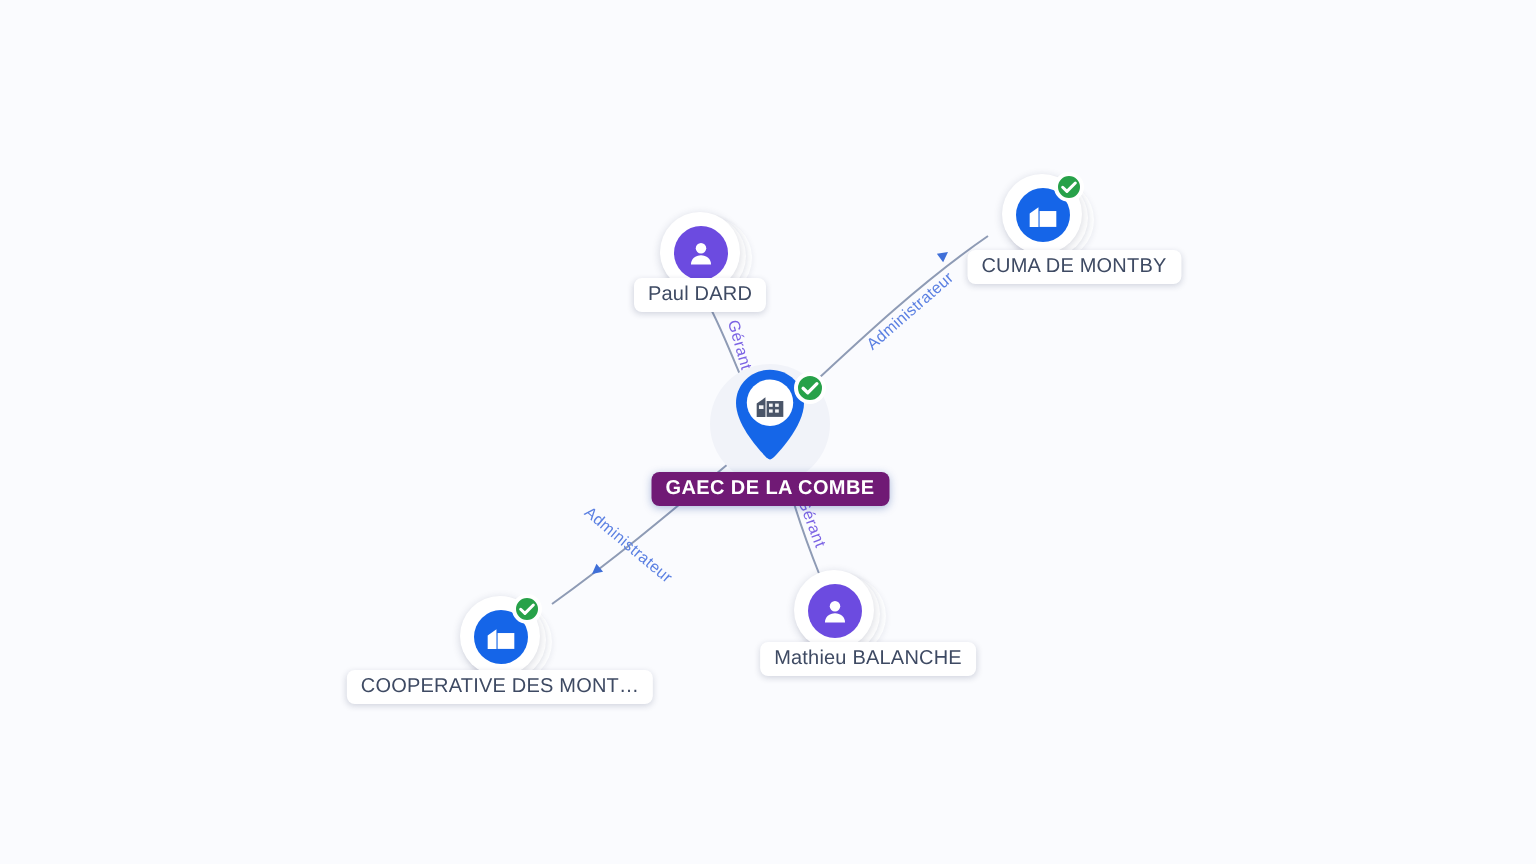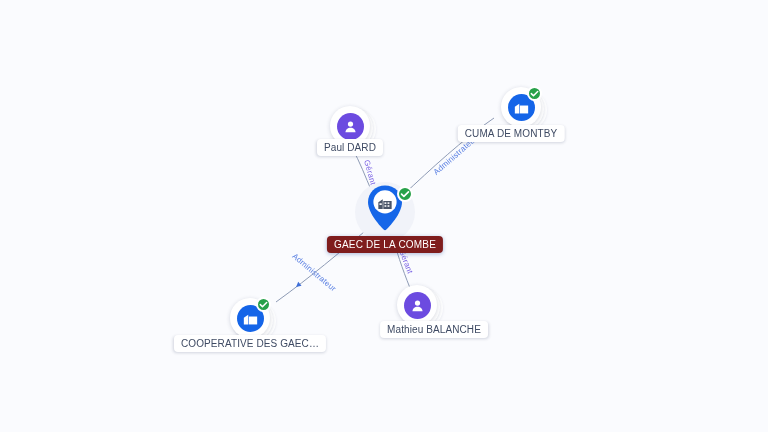--- a/index.html
+++ b/index.html
@@ -88,23 +88,23 @@
     font-size: 10px;
     line-height: 13px;
     padding: 2px 7px;
     border-radius: 4px;
     background: #ffffff;
     color: #3e4a63;
     box-shadow: 0 1px 3px rgba(30,40,80,0.18);
     letter-spacing: 0.1px;
   }
   .label.selected {
-    background: #7f1d1d;
+    background: #701a75;
     color: #ffffff;
-    font-weight: normal;
+    font-weight: bold;
     letter-spacing: 0.2px;
     box-shadow: 0 1px 4px rgba(20,60,150,0.35);
   }
 
   
   .edge-label {
     position: absolute;
     font-size: 8px;
     white-space: nowrap;
     transform-origin: 50% 50%;
@@ -192,21 +192,21 @@
               </svg>
             </div>
           </div>
           <div class="badge" style="width: 15px; height: 15px; right: -1px; top: -1px;">
             <svg width="11" height="11" viewBox="0 0 16 16">
               <path d="M3.4 8.2 L6.5 11.2 L12.6 5.1" stroke="#ffffff" stroke-width="2.2" fill="none" stroke-linecap="round" stroke-linejoin="round"></path>
             </svg>
           </div>
         </div>
       </div>
-      <div class="label" style="left: 511px; top: 125px;">CUMA DE MONTBY</div>
+      <div class="label" style="left: 537px; top: 125px;">CUMA DE MONTBY</div>
       <div class="node" style="left: 417px; top: 305px;">
         <div class="node-visual" style="width: 40px; height: 40px;">
           <div class="stack" style="width: 40px; height: 40px; left: 6px; top: 3px; opacity: 0.55;"></div>
           <div class="stack" style="width: 40px; height: 40px; left: 3px; top: 1.5px; opacity: 0.8;"></div>
           <div class="disc" style="width: 40px; height: 40px;">
             <div class="inner-circle person" style="width: 27px; height: 27px;">
               <svg width="17" height="17" viewBox="0 0 24 24">
                 <circle cx="12" cy="8.6" r="3.7" fill="#ffffff"></circle>
                 <path d="M4.9 20.2c0-4.1 3.2-6.6 7.1-6.6s7.1 2.5 7.1 6.6z" fill="#ffffff"></path>
               </svg>
@@ -232,16 +232,16 @@
               </svg>
             </div>
           </div>
           <div class="badge" style="width: 15px; height: 15px; right: -1px; top: -1px;">
             <svg width="11" height="11" viewBox="0 0 16 16">
               <path d="M3.4 8.2 L6.5 11.2 L12.6 5.1" stroke="#ffffff" stroke-width="2.2" fill="none" stroke-linecap="round" stroke-linejoin="round"></path>
             </svg>
           </div>
         </div>
       </div>
-      <div class="label" style="left: 250px; top: 335px;">COOPERATIVE DES GAEC…</div>
+      <div class="label" style="left: 250px; top: 335px;">COOPERATIVE DES MONT…</div>
     </div>
 
 </div>
 
 </body></html>

